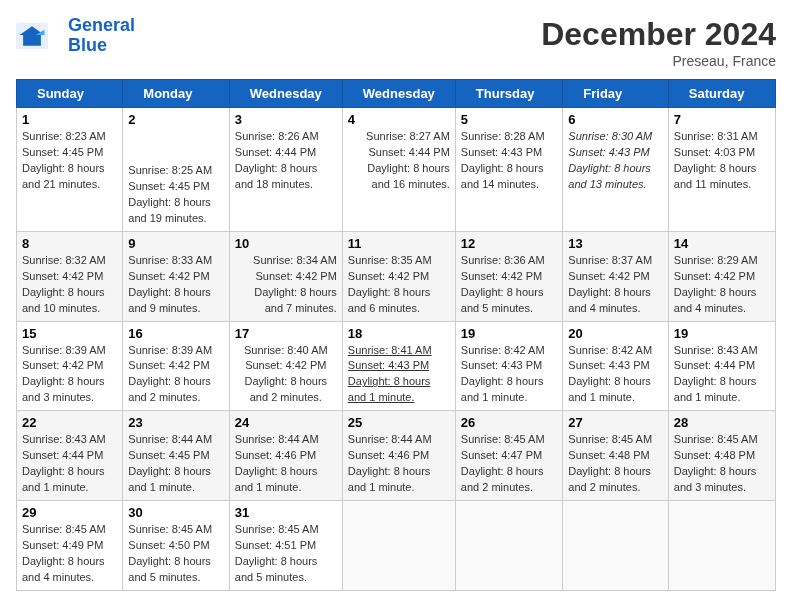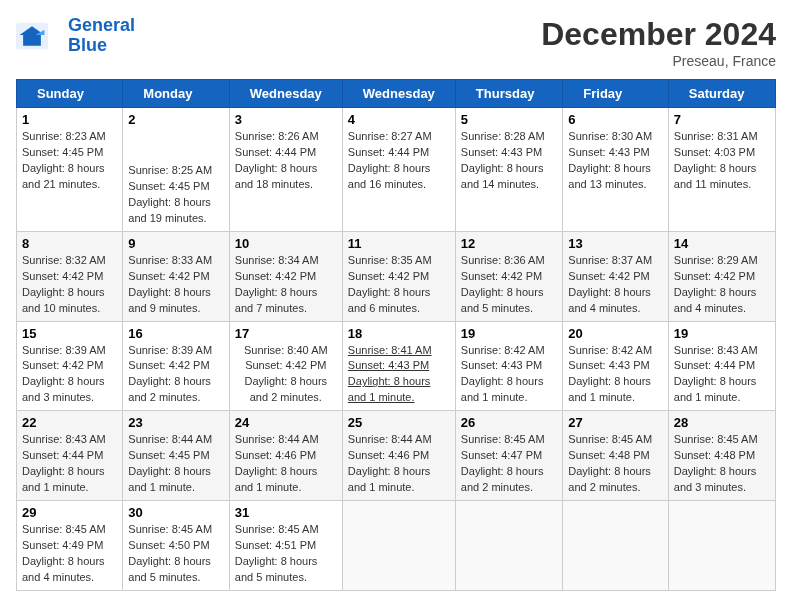--- a/index.html
+++ b/index.html
@@ -135,35 +135,35 @@
         </td>
         <td>
           <span class="day-num">3</span>
           <div class="day-info" style="white-space: pre-line;">Sunrise: 8:26 AM
 Sunset: 4:44 PM
 Daylight: 8 hours
 and 18 minutes.</div>
         </td>
         <td>
           <span class="day-num">4</span>
-          <div class="day-info" style="white-space: pre-line;">Sunrise: 8:27 AM
+          <div class="day-info" style="white-space: pre-line; text-align: right;">Sunrise: 8:27 AM
 Sunset: 4:44 PM
 Daylight: 8 hours
 and 16 minutes.</div>
         </td>
         <td>
           <span class="day-num">5</span>
           <div class="day-info" style="white-space: pre-line;">Sunrise: 8:28 AM
 Sunset: 4:43 PM
 Daylight: 8 hours
 and 14 minutes.</div>
         </td>
         <td>
           <span class="day-num">6</span>
-          <div class="day-info" style="white-space: pre-line;">Sunrise: 8:30 AM
+          <div class="day-info" style="white-space: pre-line; font-style: italic;">Sunrise: 8:30 AM
 Sunset: 4:43 PM
 Daylight: 8 hours
 and 13 minutes.</div>
         </td>
         <td>
           <span class="day-num">7</span>
           <div class="day-info" style="white-space: pre-line;">Sunrise: 8:31 AM
 Sunset: 4:03 PM
 Daylight: 8 hours
 and 11 minutes.</div>
@@ -179,21 +179,21 @@
         </td>
         <td>
           <span class="day-num">9</span>
           <div class="day-info" style="white-space: pre-line;">Sunrise: 8:33 AM
 Sunset: 4:42 PM
 Daylight: 8 hours
 and 9 minutes.</div>
         </td>
         <td>
           <span class="day-num">10</span>
-          <div class="day-info" style="white-space: pre-line;">Sunrise: 8:34 AM
+          <div class="day-info" style="white-space: pre-line; text-align: right;">Sunrise: 8:34 AM
 Sunset: 4:42 PM
 Daylight: 8 hours
 and 7 minutes.</div>
         </td>
         <td>
           <span class="day-num">11</span>
           <div class="day-info" style="white-space: pre-line;">Sunrise: 8:35 AM
 Sunset: 4:42 PM
 Daylight: 8 hours
 and 6 minutes.</div>

